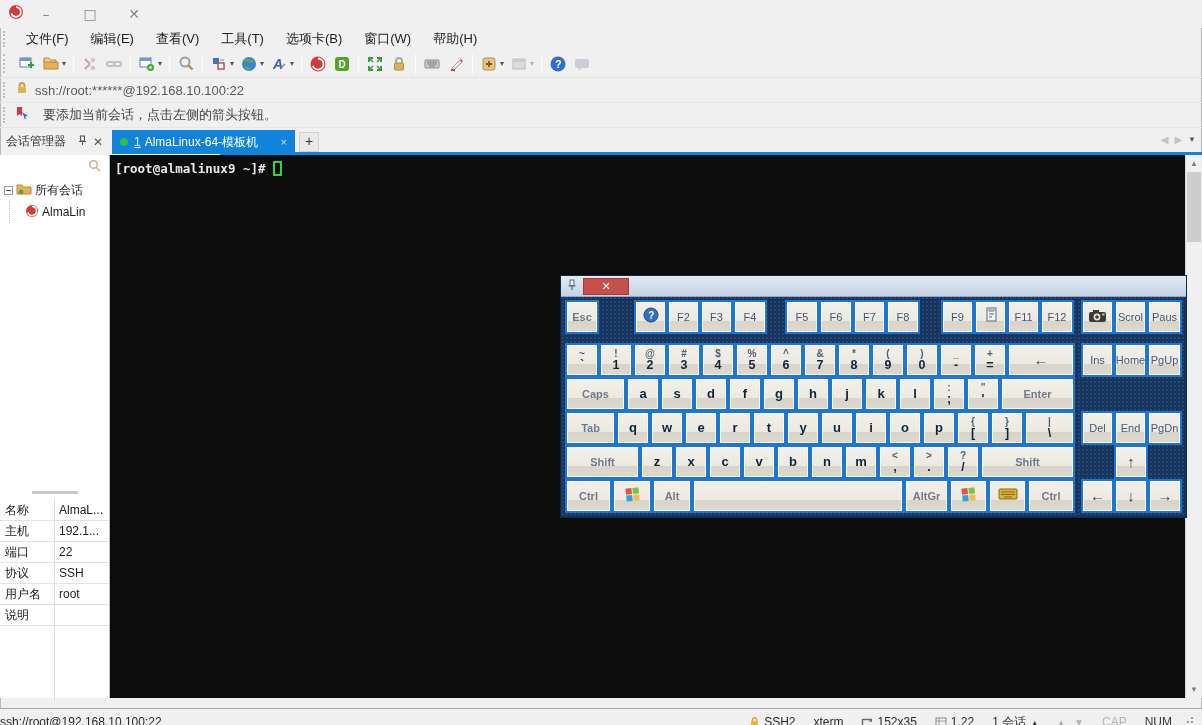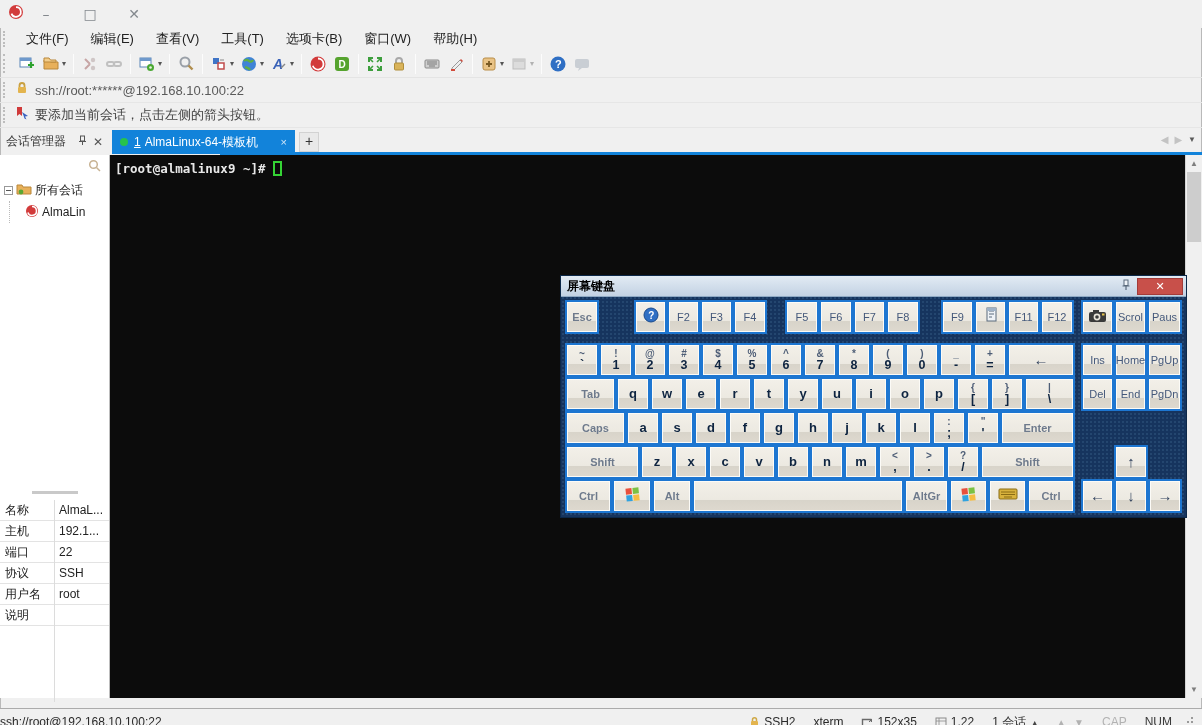--- a/index.html
+++ b/index.html
@@ -26,21 +26,21 @@
   #toolbar { top:50px; height:28px; border-bottom:1px solid #e4e4e4; }
   .tbtn { height:24px; padding:0 3px; display:flex; align-items:center; }
   .tbtn svg { display:block; }
   .dd { font-size:8px; color:#555; margin-left:2px; }
   .tsep { width:1px; height:20px; background:#d7d7d7; border-right:1px solid #fcfcfc; margin:0 4px; }
 
   
   #addressbar { top:78px; height:25px; border-bottom:1px solid #e6e6e6; }
   #addressbar .url { font-size:13px; color:#5a5a5a; margin-left:6px; }
   #infobar { top:103px; height:25px; border-bottom:1px solid #e6e6e6; }
-  #infobar .msg { font-size:13px; color:#444; margin-left:6px; }
+  #infobar .msg { font-size:13px; color:#444; margin-left:14px; }
 
   
   #tabrow { top:128px; height:27px; }
   #panel-header { width:110px; height:100%; display:flex; align-items:center; padding:0 4px 0 6px; }
   #panel-header .ph-title { font-size:12px; color:#333; flex:1; }
   #panel-header .ph-btn { color:#555; font-size:12px; padding:0 3px; }
   #tabstrip { flex:1; height:100%; position:relative; }
   .tab { position:absolute; left:2px; top:2px; height:24px; width:183px;
          background:#1283da; color:#fff; display:flex; align-items:center; padding:0 8px; }
   .tab .dot { width:8px; height:8px; border-radius:50%; background:#27c24c; margin-right:6px; }
@@ -477,21 +477,20 @@
     <span class="gray" style="font-size:10px">▲</span>
     <span class="gray" style="font-size:10px;margin-left:8px">▼</span>
   </span>
   <span class="sitem gray">CAP</span>
   <span class="sitem" style="color:#3a3a3a">NUM</span>
   <span id="resize-grip"></span>
 </div>
 
 <div id="osk">
   <div id="osk-titlebar">
-    <span class="otitle">屏幕键盘</span>
     <span><svg width="10" height="12">
           <rect x="3" y="1" width="4" height="5.5" fill="#eef3f8" stroke="#5a6a7c"></rect>
           <path d="M1.5 7h7M5 7v4" stroke="#5a6a7c" stroke-width="1.2"></path>
         </svg></span>
     <span id="osk-close">✕</span>
   </div>
   <div id="osk-keys">
       <div class="osk-row fgap">
         <div class="kbtn" style="width: 34px;">
           <span class="lmod">Esc</span>
@@ -620,20 +619,63 @@
           <span class="lf">Ins</span>
         </div>
         <div class="kbtn" style="width: 33px;">
           <span class="lf">Home</span>
         </div>
         <div class="kbtn" style="width: 35px;">
           <span class="lf">PgUp</span>
         </div>
       </div>
       <div class="osk-row">
+        <div class="kbtn" style="width: 61px;">
+          <span class="lmod">Caps</span>
+        </div>
+        <div class="kbtn" style="width: 34px;">
+          <span class="l1">a</span>
+        </div>
+        <div class="kbtn" style="width: 34px;">
+          <span class="l1">s</span>
+        </div>
+        <div class="kbtn" style="width: 34px;">
+          <span class="l1">d</span>
+        </div>
+        <div class="kbtn" style="width: 34px;">
+          <span class="l1">f</span>
+        </div>
+        <div class="kbtn" style="width: 34px;">
+          <span class="l1">g</span>
+        </div>
+        <div class="kbtn" style="width: 34px;">
+          <span class="l1">h</span>
+        </div>
+        <div class="kbtn" style="width: 34px;">
+          <span class="l1">j</span>
+        </div>
+        <div class="kbtn" style="width: 34px;">
+          <span class="l1">k</span>
+        </div>
+        <div class="kbtn" style="width: 34px;">
+          <span class="l1">l</span>
+        </div>
+        <div class="kbtn" style="width: 34px;">
+          <span class="top2">:</span>
+          <span class="bot2">;</span>
+        </div>
+        <div class="kbtn" style="width: 34px;">
+          <span class="top2">"</span>
+          <span class="bot2">'</span>
+        </div>
+        <div class="kbtn" style="width: 75px;">
+          <span class="lmod">Enter</span>
+        </div>
+      </div>
+      <div class="osk-row">
         <div class="kbtn" style="width: 51px;">
           <span class="lmod">Tab</span>
         </div>
         <div class="kbtn" style="width: 34px;">
           <span class="l1">q</span>
         </div>
         <div class="kbtn" style="width: 34px;">
           <span class="l1">w</span>
         </div>
         <div class="kbtn" style="width: 34px;">
@@ -674,63 +716,20 @@
         </div>
         <div class="ksp" style="width: 6px;"></div>
         <div class="kbtn" style="width: 33px;">
           <span class="lf">Del</span>
         </div>
         <div class="kbtn" style="width: 33px;">
           <span class="lf">End</span>
         </div>
         <div class="kbtn" style="width: 35px;">
           <span class="lf">PgDn</span>
-        </div>
-      </div>
-      <div class="osk-row">
-        <div class="kbtn" style="width: 61px;">
-          <span class="lmod">Caps</span>
-        </div>
-        <div class="kbtn" style="width: 34px;">
-          <span class="l1">a</span>
-        </div>
-        <div class="kbtn" style="width: 34px;">
-          <span class="l1">s</span>
-        </div>
-        <div class="kbtn" style="width: 34px;">
-          <span class="l1">d</span>
-        </div>
-        <div class="kbtn" style="width: 34px;">
-          <span class="l1">f</span>
-        </div>
-        <div class="kbtn" style="width: 34px;">
-          <span class="l1">g</span>
-        </div>
-        <div class="kbtn" style="width: 34px;">
-          <span class="l1">h</span>
-        </div>
-        <div class="kbtn" style="width: 34px;">
-          <span class="l1">j</span>
-        </div>
-        <div class="kbtn" style="width: 34px;">
-          <span class="l1">k</span>
-        </div>
-        <div class="kbtn" style="width: 34px;">
-          <span class="l1">l</span>
-        </div>
-        <div class="kbtn" style="width: 34px;">
-          <span class="top2">:</span>
-          <span class="bot2">;</span>
-        </div>
-        <div class="kbtn" style="width: 34px;">
-          <span class="top2">"</span>
-          <span class="bot2">'</span>
-        </div>
-        <div class="kbtn" style="width: 75px;">
-          <span class="lmod">Enter</span>
         </div>
       </div>
       <div class="osk-row">
         <div class="kbtn" style="width: 75px;">
           <span class="lmod">Shift</span>
         </div>
         <div class="kbtn" style="width: 34px;">
           <span class="l1">z</span>
         </div>
         <div class="kbtn" style="width: 34px;">

